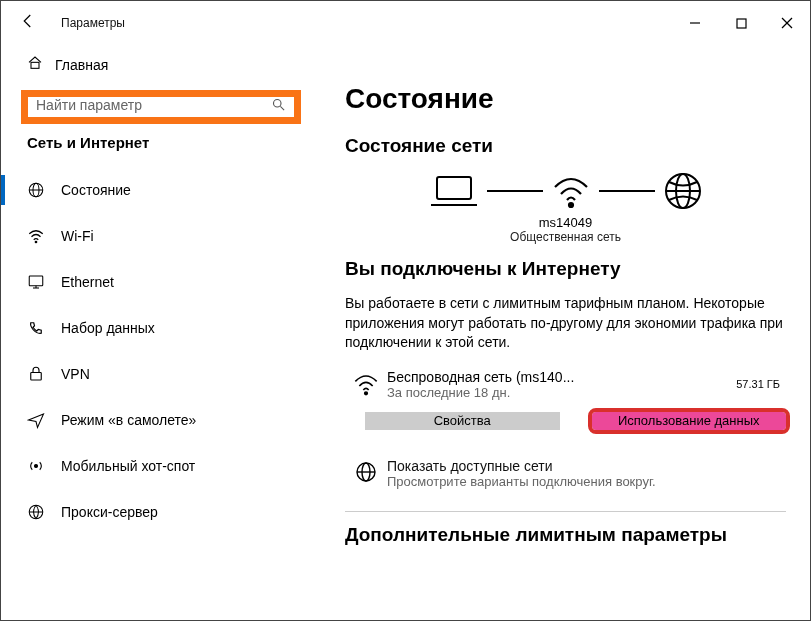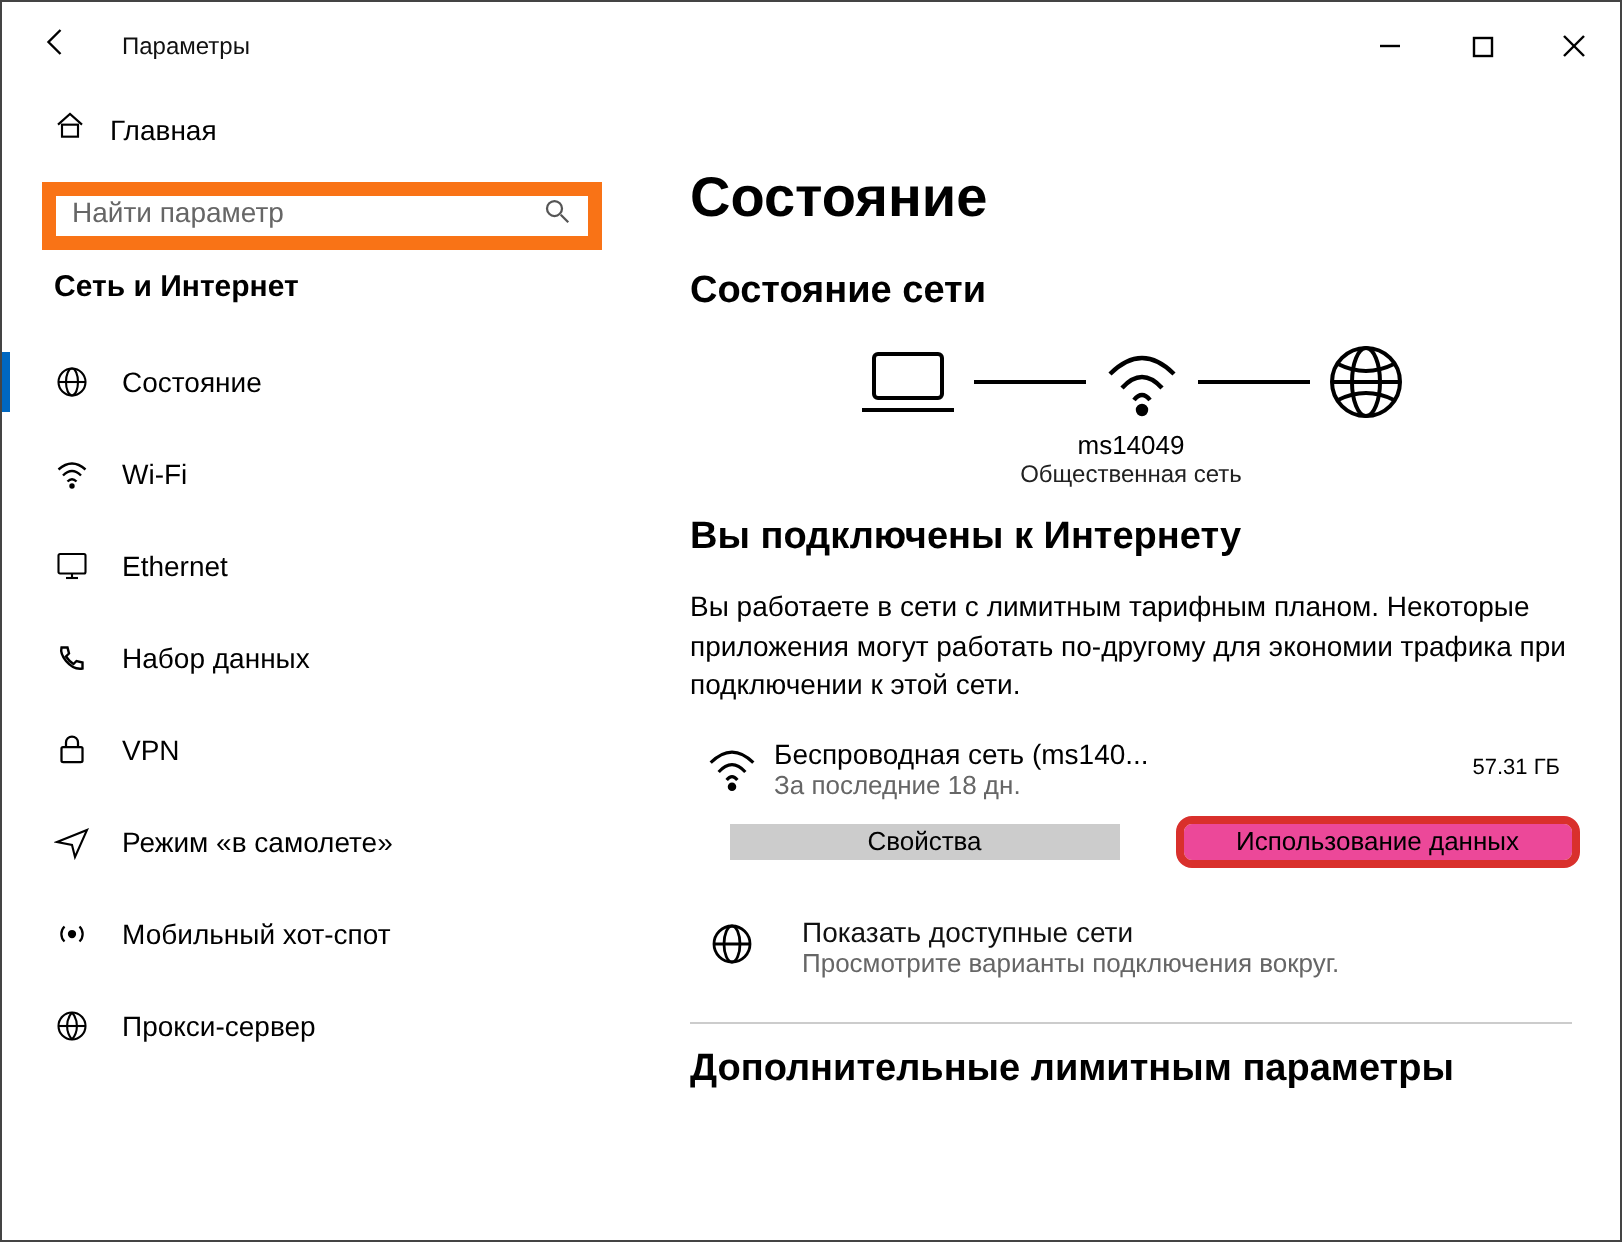--- a/index.html
+++ b/index.html
@@ -65,21 +65,21 @@
   .conn-row .cmid .csub { font-size: 13px; color: #666; }
   .conn-row .cright { font-size: 11px; padding-right: 6px; }
   .btnrow { display: flex; gap: 12px; margin-bottom: 28px; }
   .btn {
     flex: 1; height: 18px; background: #ccc; border: none;
     font-size: 13px; display:flex; align-items:center; justify-content:center;
     cursor: pointer;
     margin-left: 20px;
   }
   .btn.highlight { outline: 4px solid #d9302c; border-radius: 4px; background:#ec4899;}
-  .linkrow { display: flex; align-items: flex-start; gap: 14px; margin-bottom: 22px; cursor:pointer; }
+  .linkrow { display: flex; align-items: flex-start; margin-bottom: 22px; cursor:pointer; }
   .linkrow .licon { width: 42px; display:flex; justify-content:center; padding-top:2px; }
   .linkrow .ltitle { font-size: 14px; color: #111; }
   .linkrow .lsub { font-size: 13px; color: #666; }
   .hr { border-top: 1px solid #ccc; margin: 0 0 12px 0; }
 </style>
 </head>
 <body>
 
 <div class="titlebar">
   <div class="back">

